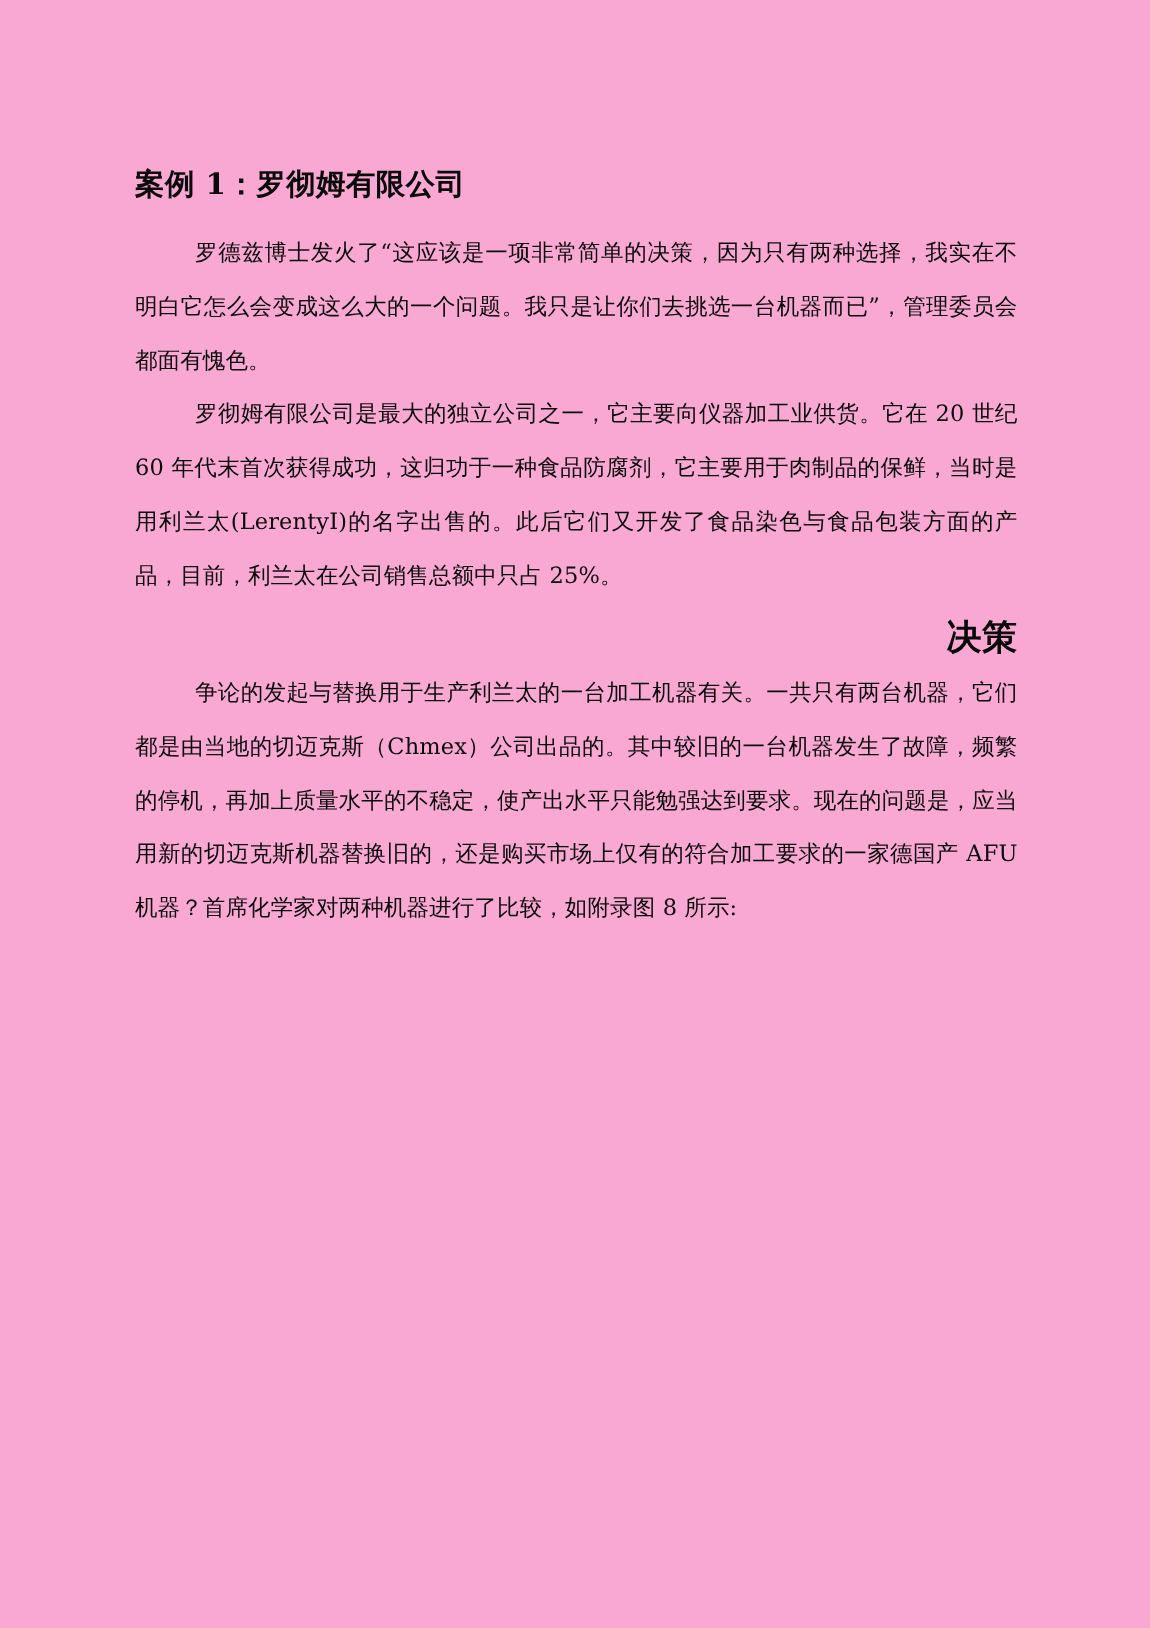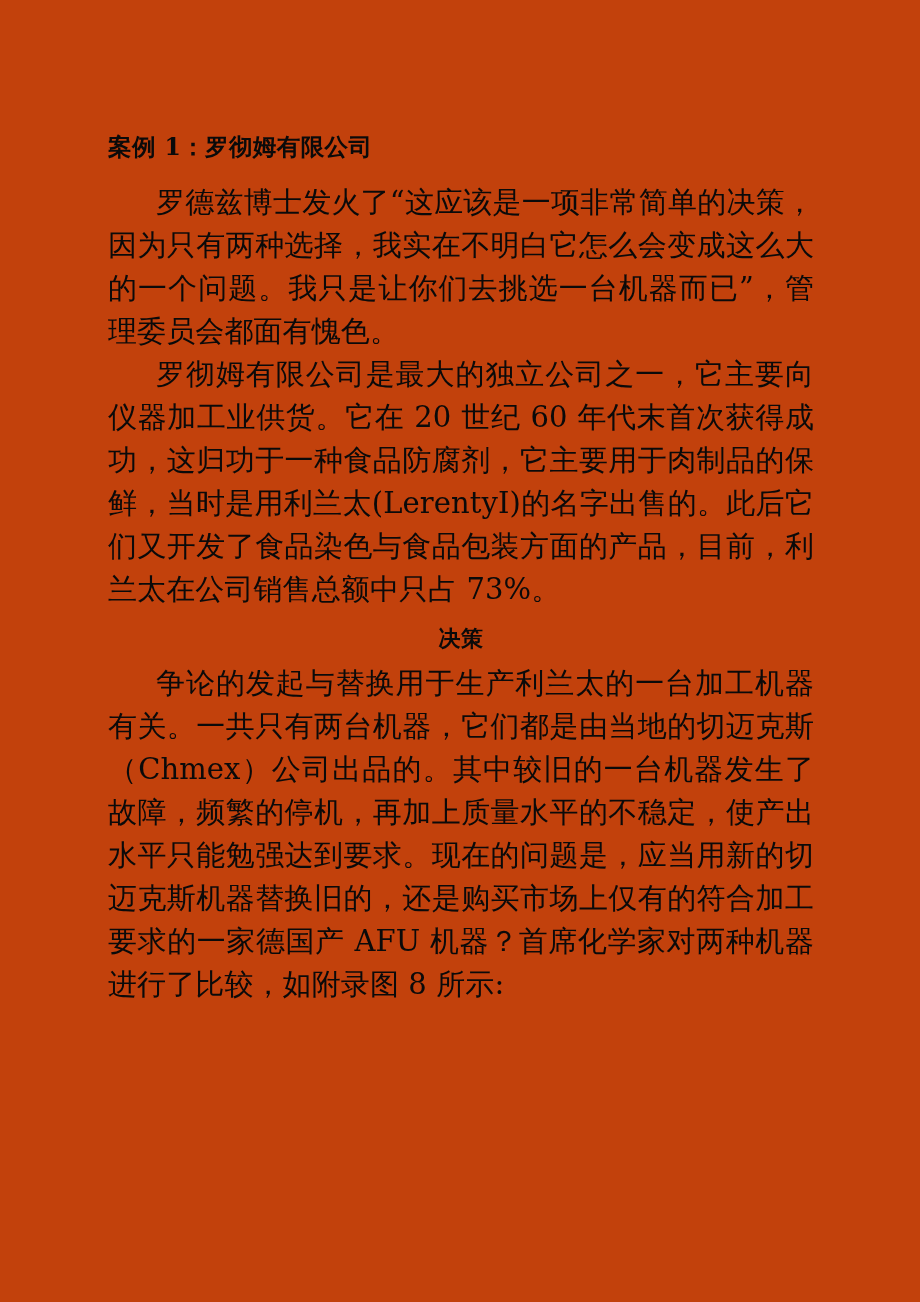--- a/index.html
+++ b/index.html
@@ -15,21 +15,21 @@
     font-family: "DejaVu Serif", "Liberation Serif", serif;
     color: #0a0a0a;
   }
 
   .page {
     position: absolute;
     left: 0;
     top: 0;
     width: 920px;
     height: 1302px;
-    background: #c2410c;
+    background: #f9a8d4;
   }
 
   .content {
     position: absolute;
     left: 108px;
     top: 126px;
     width: 706px;
   }
 
   .doc-heading {
@@ -39,31 +39,31 @@
     line-height: 43px;
     letter-spacing: 0.4px;
     margin: 0 0 12px 0;
     text-align: left;
     white-space: pre;
   }
 
   .section-heading {
     font-family: "DejaVu Serif", "Liberation Serif", serif;
     font-weight: bold;
-    font-size: 22px;
+    font-size: 28px;
     line-height: 43px;
     letter-spacing: 0.4px;
     margin: 6px 0 2px 0;
-    text-align: center;
+    text-align: right;
     white-space: pre;
   }
 
   .para {
     font-family: "DejaVu Serif", "Liberation Serif", serif;
-    font-size: 29px;
+    font-size: 18px;
     line-height: 43px;
     text-align: justify;
     text-align-last: left;
     text-justify: inter-character;
     margin: 0;
     text-indent: 48px;
     letter-spacing: 0.1px;
     word-break: break-all;
   }
 </style>
@@ -71,20 +71,20 @@
 <body>
 
 <div class="page">
   <div class="content">
 
     <h1 class="doc-heading">案例 1：罗彻姆有限公司</h1>
 
     <p class="para">罗德兹博士发火了“这应该是一项非常简单的决策，因为只有两种选择，我实在不明白它怎么会变成这么大的一个问题。我只是让你们去挑选一台机器而已”，管理委员会都面有愧色。</p>
 
 
-    <p class="para">罗彻姆有限公司是最大的独立公司之一，它主要向仪器加工业供货。它在 20 世纪 60 年代末首次获得成功，这归功于一种食品防腐剂，它主要用于肉制品的保鲜，当时是用利兰太(LerentyI)的名字出售的。此后它们又开发了食品染色与食品包装方面的产品，目前，利兰太在公司销售总额中只占 73%。</p>
+    <p class="para">罗彻姆有限公司是最大的独立公司之一，它主要向仪器加工业供货。它在 20 世纪 60 年代末首次获得成功，这归功于一种食品防腐剂，它主要用于肉制品的保鲜，当时是用利兰太(LerentyI)的名字出售的。此后它们又开发了食品染色与食品包装方面的产品，目前，利兰太在公司销售总额中只占 25%。</p>
 
     <h2 class="section-heading">决策</h2>
 
     <p class="para">争论的发起与替换用于生产利兰太的一台加工机器有关。一共只有两台机器，它们都是由当地的切迈克斯（Chmex）公司出品的。其中较旧的一台机器发生了故障，频繁的停机，再加上质量水平的不稳定，使产出水平只能勉强达到要求。现在的问题是，应当用新的切迈克斯机器替换旧的，还是购买市场上仅有的符合加工要求的一家德国产 AFU 机器？首席化学家对两种机器进行了比较，如附录图 8 所示:</p>
 
   </div>
 </div>
 
 </body></html>

